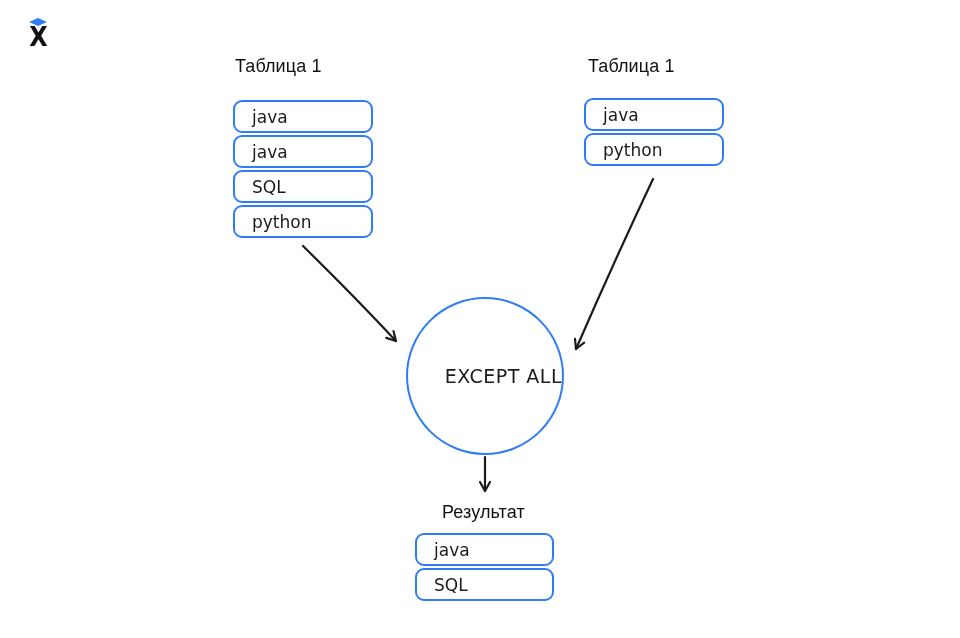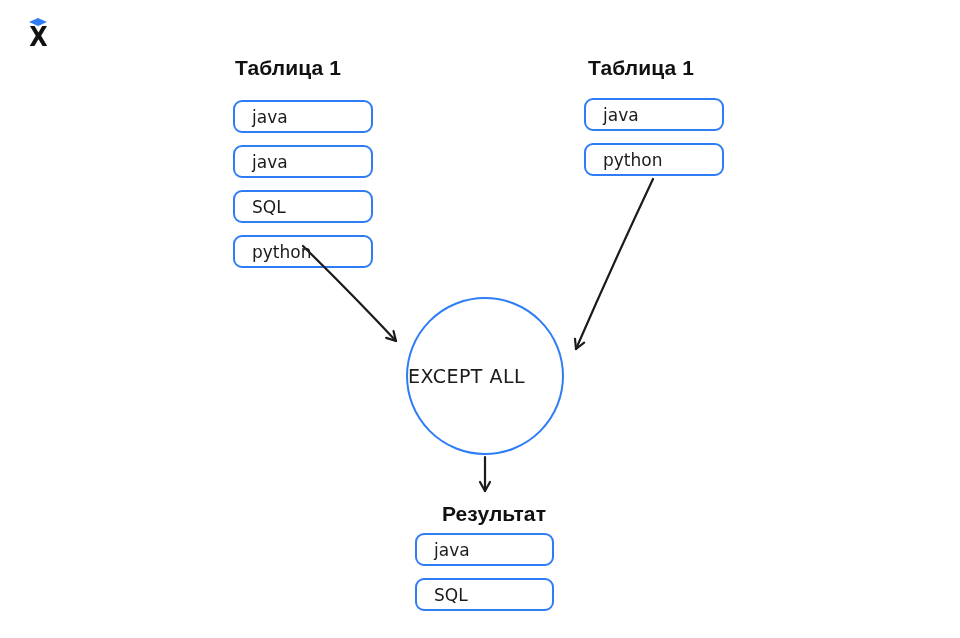--- a/index.html
+++ b/index.html
@@ -18,29 +18,29 @@
     display: block;
     font-family: "DejaVu Sans", sans-serif;
     font-weight: 900; font-size: 26px; line-height: 26px;
     color: #111; letter-spacing: -1px; transform: scaleX(.92);
     margin-top: -2px;
   }
 
   
   .sec-title {
     position: absolute;
-    font-weight: 700; font-size: 21px; color: #111;
+    font-weight: 400; font-size: 18px; color: #111;
     letter-spacing: .1px;
   }
   .t1-title { left: 235px; top: 56px; }
   .t2-title { left: 588px; top: 56px; }
   .res-title { left: 398px; top: 502px; margin-left: 44px; }
 
   
-  .etable { position: absolute; display: flex; flex-direction: column; gap: 12px; }
+  .etable { position: absolute; display: flex; flex-direction: column; gap: 2px; }
   .etable .row {
     box-sizing: border-box;
     height: 33px; width: 100%;
     border: 2px solid #2F7DF6;
     border-radius: 9px;
     background: #fff;
     display: flex; align-items: center;
     padding-left: 17px;
     font-family: "DejaVu Sans", sans-serif;
     font-size: 17px; color: #1b1b1b;
@@ -48,21 +48,21 @@
   .table1 { left: 233px; top: 100px; width: 140px; }
   .table2 { left: 584px; top: 98px;  width: 140px; }
   .tableR { left: 415px; top: 533px; width: 139px; }
 
   
   .op-circle {
     position: absolute; left: 406px; top: 297px;
     width: 158px; height: 158px;
     border: 2.5px solid #2F7DF6; border-radius: 50%;
     box-sizing: border-box;
-    display: flex; align-items: center; justify-content: flex-start;
+    display: flex; align-items: center; justify-content: flex-end;
     background: #fff;
   }
   .op-circle span {
     font-family: "DejaVu Sans", sans-serif;
     font-size: 19px; color: #1b1b1b; letter-spacing: .5px;
   }
 
   .arrows { position: absolute; left: 0; top: 0; pointer-events: none; }
 </style>
 </head>

